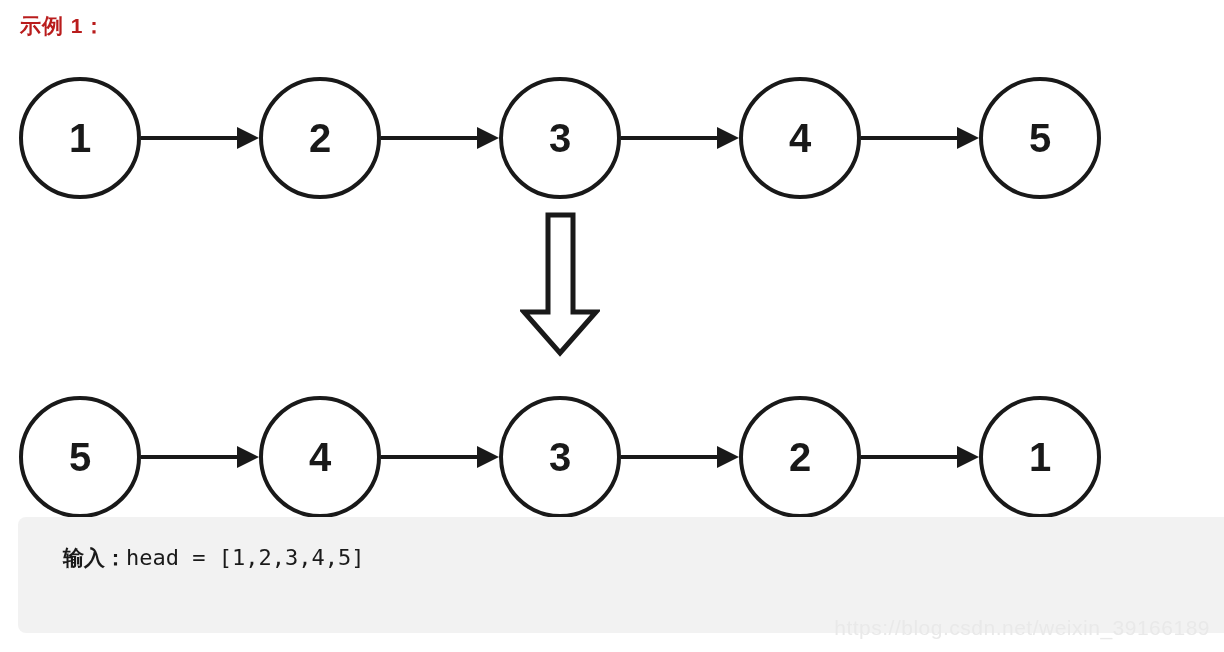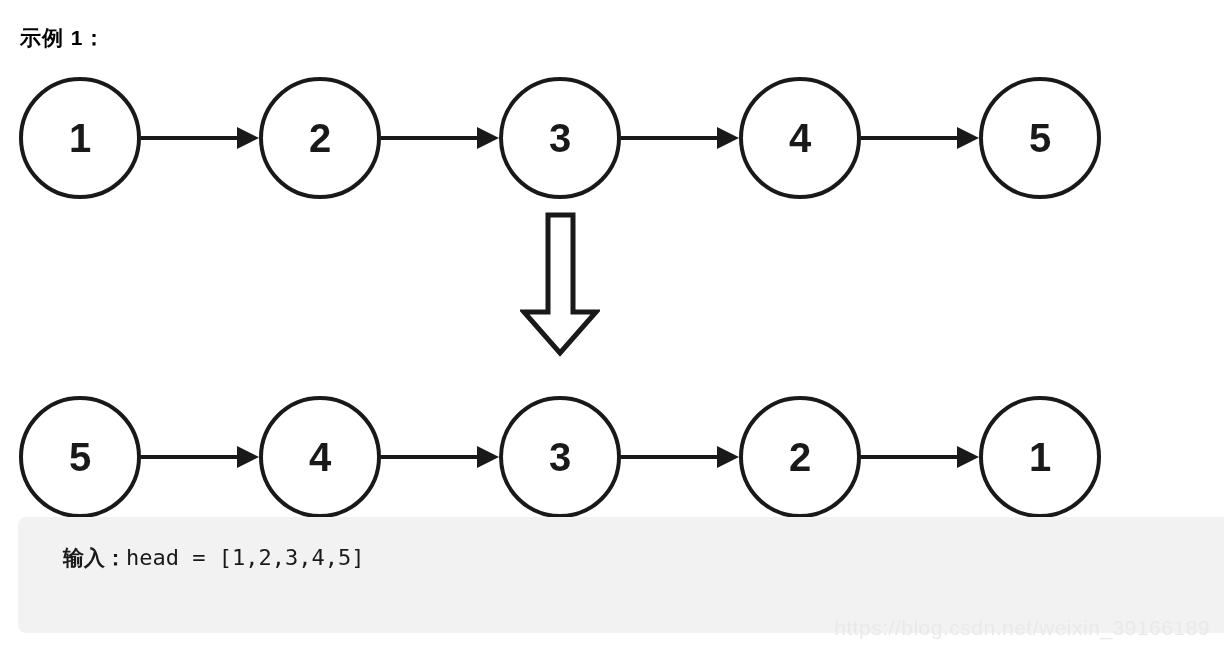--- a/index.html
+++ b/index.html
@@ -9,24 +9,24 @@
     height: 652px;
     background: #ffffff;
     overflow: hidden;
     font-family: "Liberation Sans", sans-serif;
     color: #1a1a1a;
   }
 
   .page-title {
     position: absolute;
     left: 20px;
-    top: 24px;
+    top: 12px;
     font-size: 21px;
     font-weight: 700;
-    color: #000000;
+    color: #b91c1c;
     letter-spacing: 1px;
   }
 
   .list-row {
     position: absolute;
     left: 19px;
     display: flex;
     align-items: center;
   }
   .row-top { top: 77px; }

